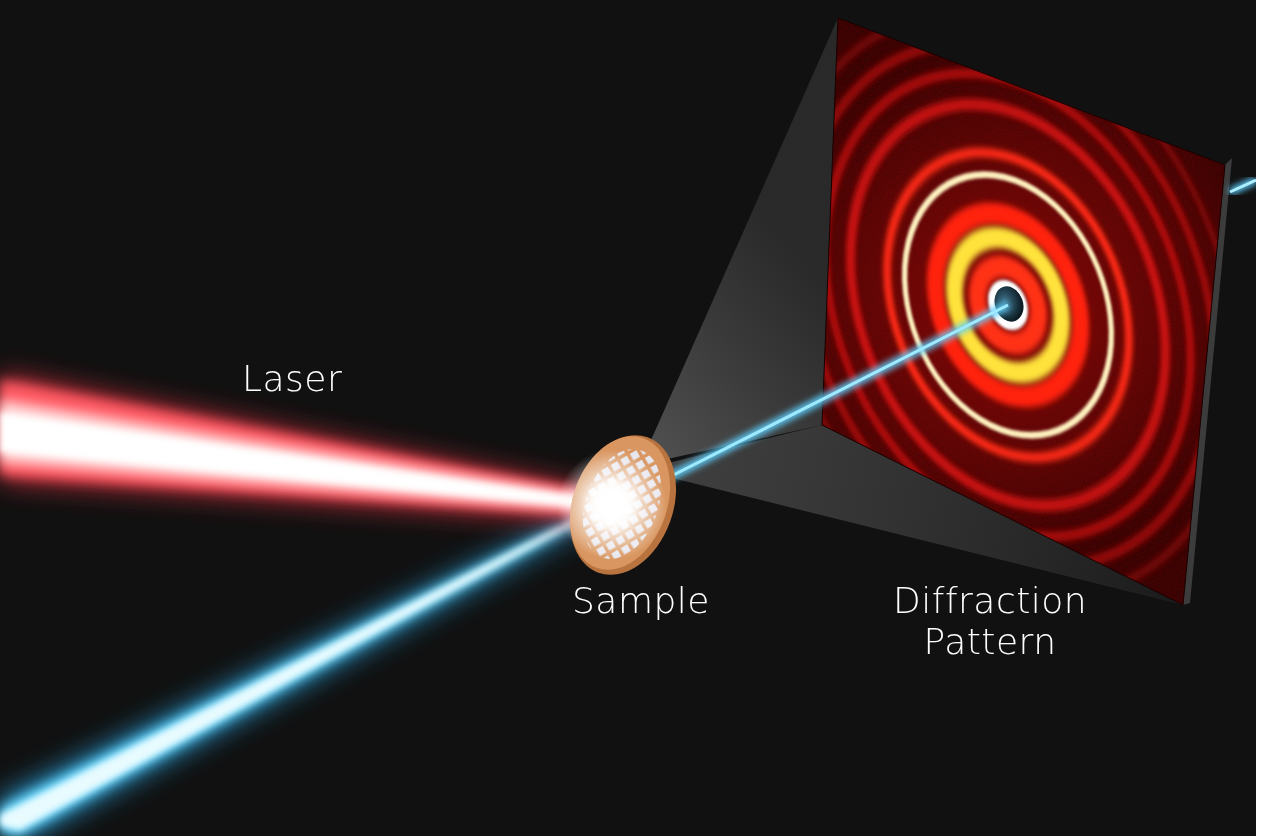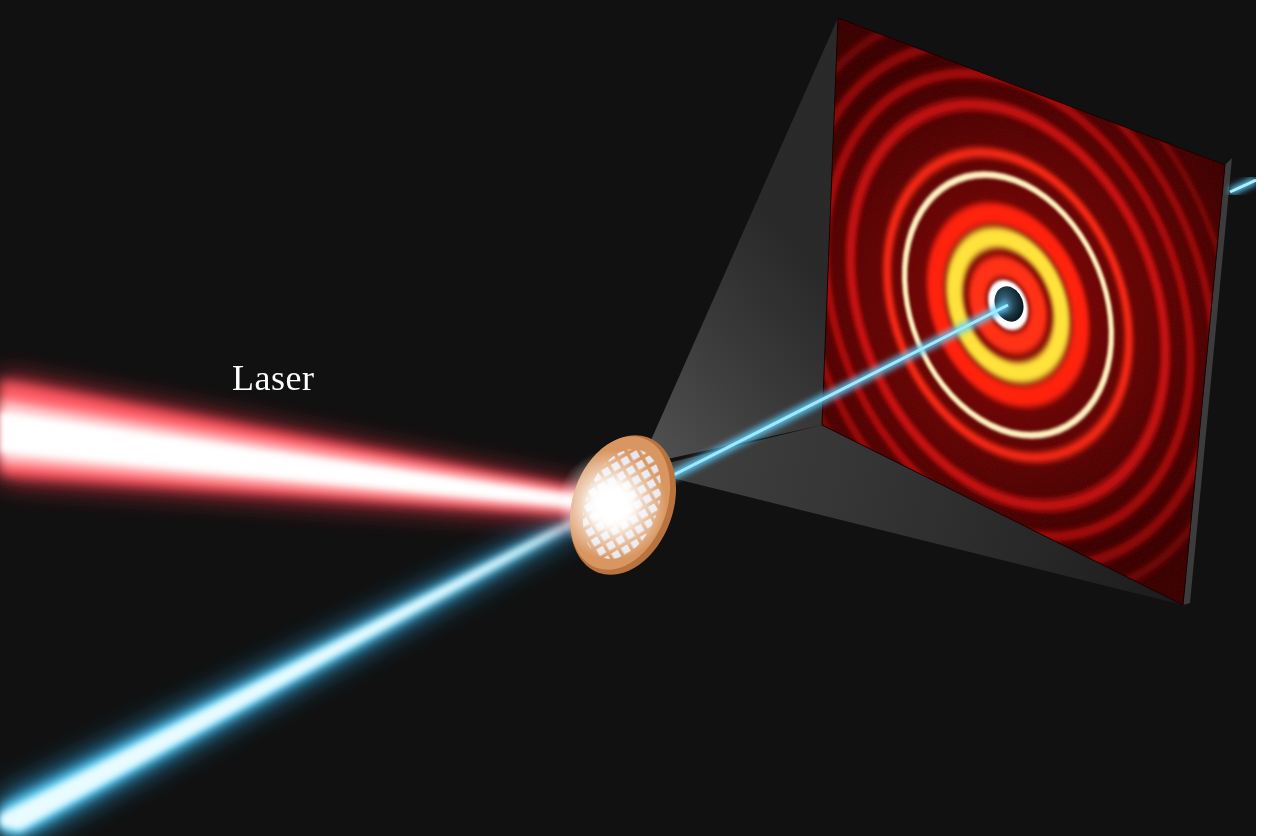--- a/index.html
+++ b/index.html
@@ -116,15 +116,20 @@
     <g>
       <ellipse cx="623" cy="505" rx="50" ry="72" transform="rotate(20 623 505)" fill="#b8733f"></ellipse>
       <ellipse cx="620" cy="503" rx="47" ry="69" transform="rotate(20 620 503)" fill="#d99660"></ellipse>
       <ellipse cx="622" cy="504" rx="36" ry="57" transform="rotate(20 622 504)" fill="url(#gridPat)"></ellipse>
     </g>
 
     <circle cx="612" cy="505" r="55" fill="url(#flash)"></circle>
     <circle cx="612" cy="505" r="22" fill="#ffffff" filter="url(#blur6)"></circle>
   </svg>
 
-  <div class="label" style="left:232px; top:358px;font-family:Liberation Serif, serif;">Laser</div>
+  <div class="label" style="left:242px; top:358px;">Laser</div>
+  <div class="label" style="left:572px; top:580px;">Sample</div>
+  <div class="label" style="left:893px; top:580px;">
+    <div>Diffraction</div>
+    <div>Pattern</div>
+  </div>
 </div>
 <div id="edge-strip"></div>
 
 </body></html>

